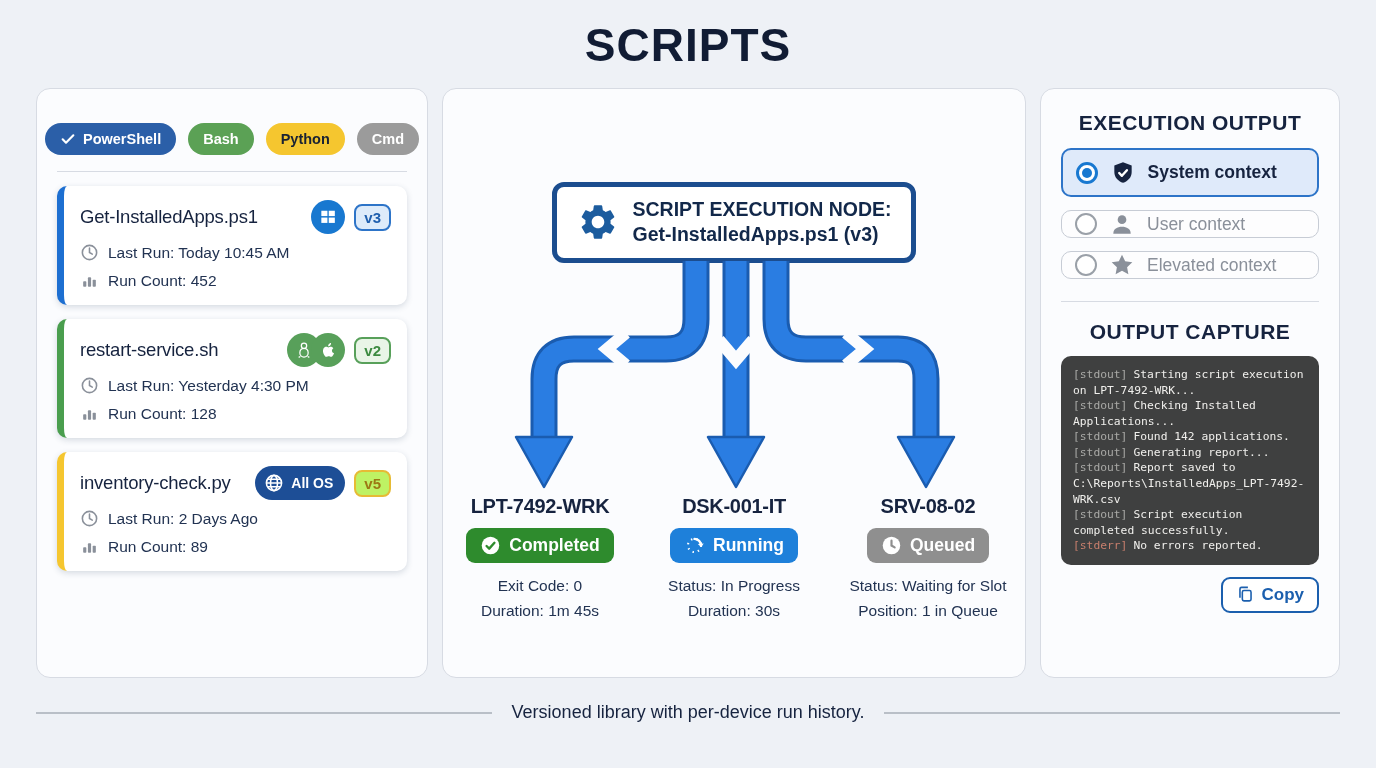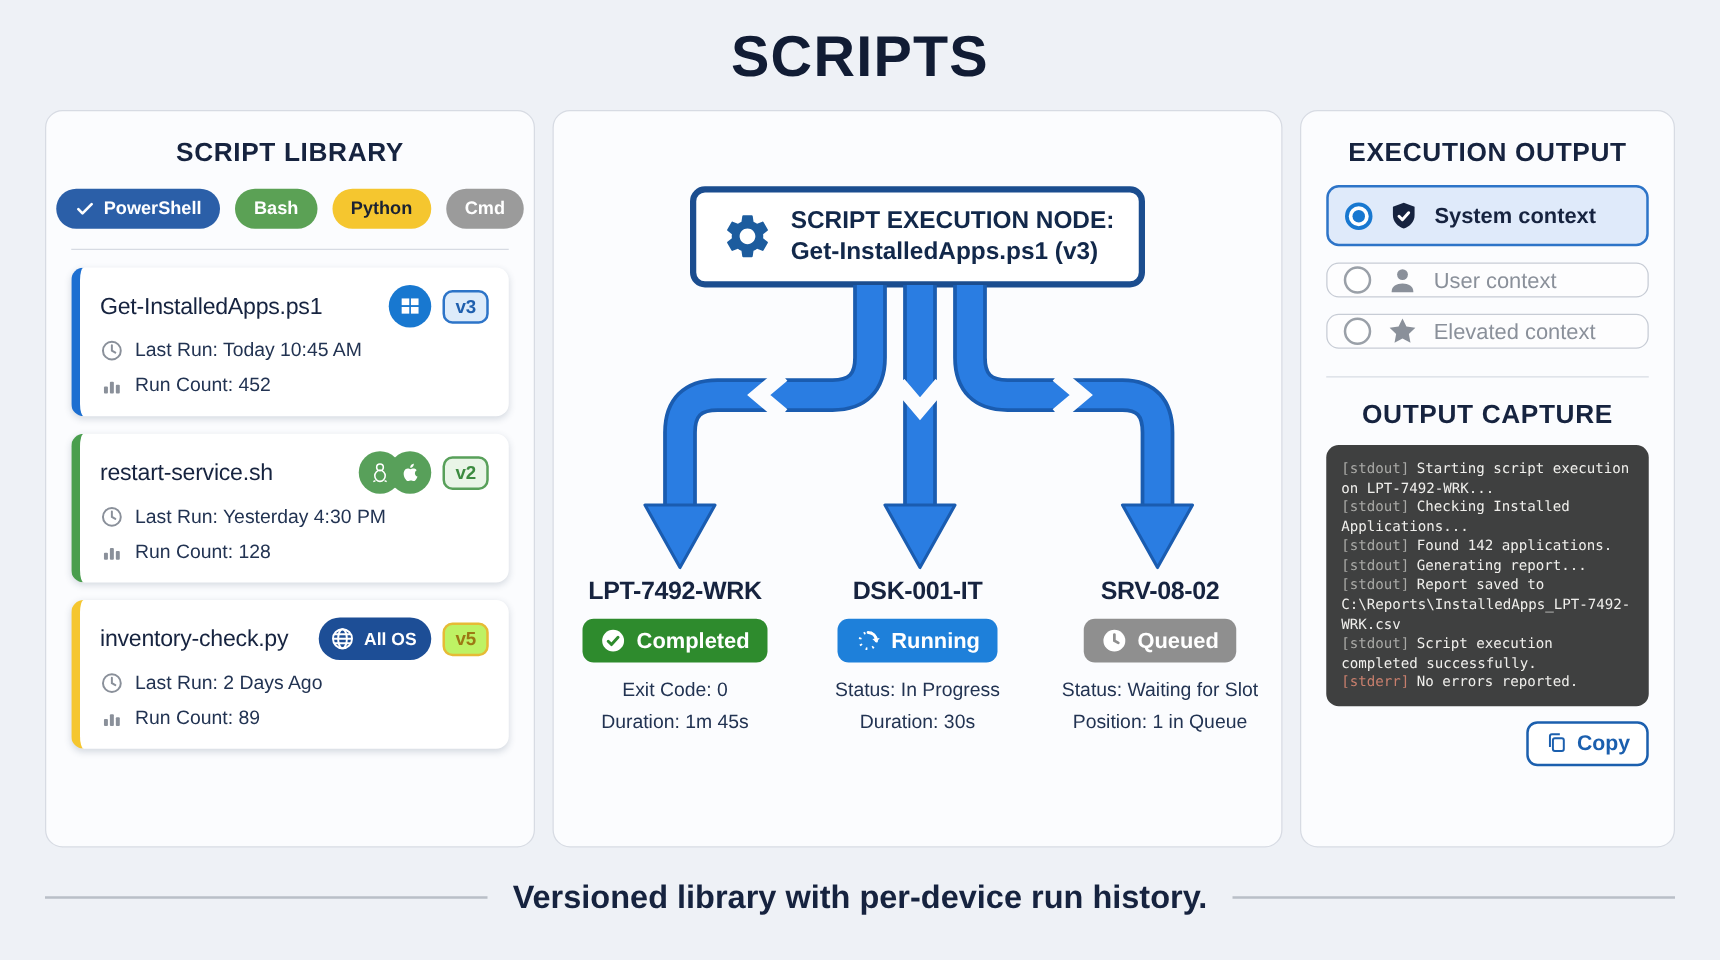--- a/index.html
+++ b/index.html
@@ -10,21 +10,21 @@
   }
   .page-title {
     text-align: center; font-size: 46px; font-weight: 800;
     letter-spacing: 1px; margin: 18px 0 16px; color: #111c34;
   }
   .panels { display: flex; gap: 14px; padding: 0 36px; height: 590px; }
   .panel {
     background: #fbfcfe; border: 1px solid #d7dbe3; border-radius: 14px;
   }
   .panel-left  { width: 392px; padding: 18px 20px; }
-  .panel-center{ flex: 1; display: flex; flex-direction: column; align-items: center; padding-top: 60px; }
+  .panel-center{ flex: 1; display: flex; flex-direction: column; align-items: center; padding-top: 93px; }
   .panel-right { width: 308px; padding: 18px 20px; display: flex; flex-direction: column; }
   .panel-title {
     font-size: 21px; font-weight: 800; text-align: center;
     letter-spacing: .5px; color: #16233f; margin: 4px 0 0;
   }
   
   .chips { display: flex; gap: 12px; justify-content: center; margin-top: 16px; }
   .chip {
     display: inline-flex; align-items: center; gap: 7px; border: none;
     border-radius: 999px; padding: 8px 15px; font-weight: 700;
@@ -118,32 +118,31 @@
   .tag.stderr { color: #c87f6d; }
   .copy-btn {
     align-self: flex-end; margin-top: 12px; display: inline-flex; align-items: center;
     gap: 7px; border: 2px solid #1b5fae; border-radius: 9px; background: #fff;
     color: #1b5fae; font-weight: 800; font-size: 17px; padding: 6px 13px; cursor: pointer;
     font-family: "Liberation Sans", sans-serif;
   }
   
   .footer { display: flex; align-items: center; gap: 20px; margin: 24px 36px 0; }
   .footer-line { flex: 1; height: 2px; background: #b9bfc7; }
-  .footer-text { font-size: 26px; font-weight: 700; color: #16233f; }
+  .footer-text { font-size: 18px; font-weight: 400; color: #16233f; }
   .icon { flex-shrink: 0; display: inline-flex; }
 </style>
 </head>
 <body>
 
 <h1 class="page-title">SCRIPTS</h1>
 
 <div class="panels">
 
   <section class="panel panel-left">
-    <h2 class="panel-title">SCRIPT LIBRARY</h2>
 
     <div class="chips">
       <button class="chip chip-powershell">
         <span class="icon">
           <svg width="16" height="16" viewBox="0 0 24 24">
               <path d="M4 12.5l5 5L20 6.5" stroke="#fff" stroke-width="3.2" fill="none" stroke-linecap="round" stroke-linejoin="round"></path>
             </svg>
         </span>
         <span>PowerShell</span>
       </button>

